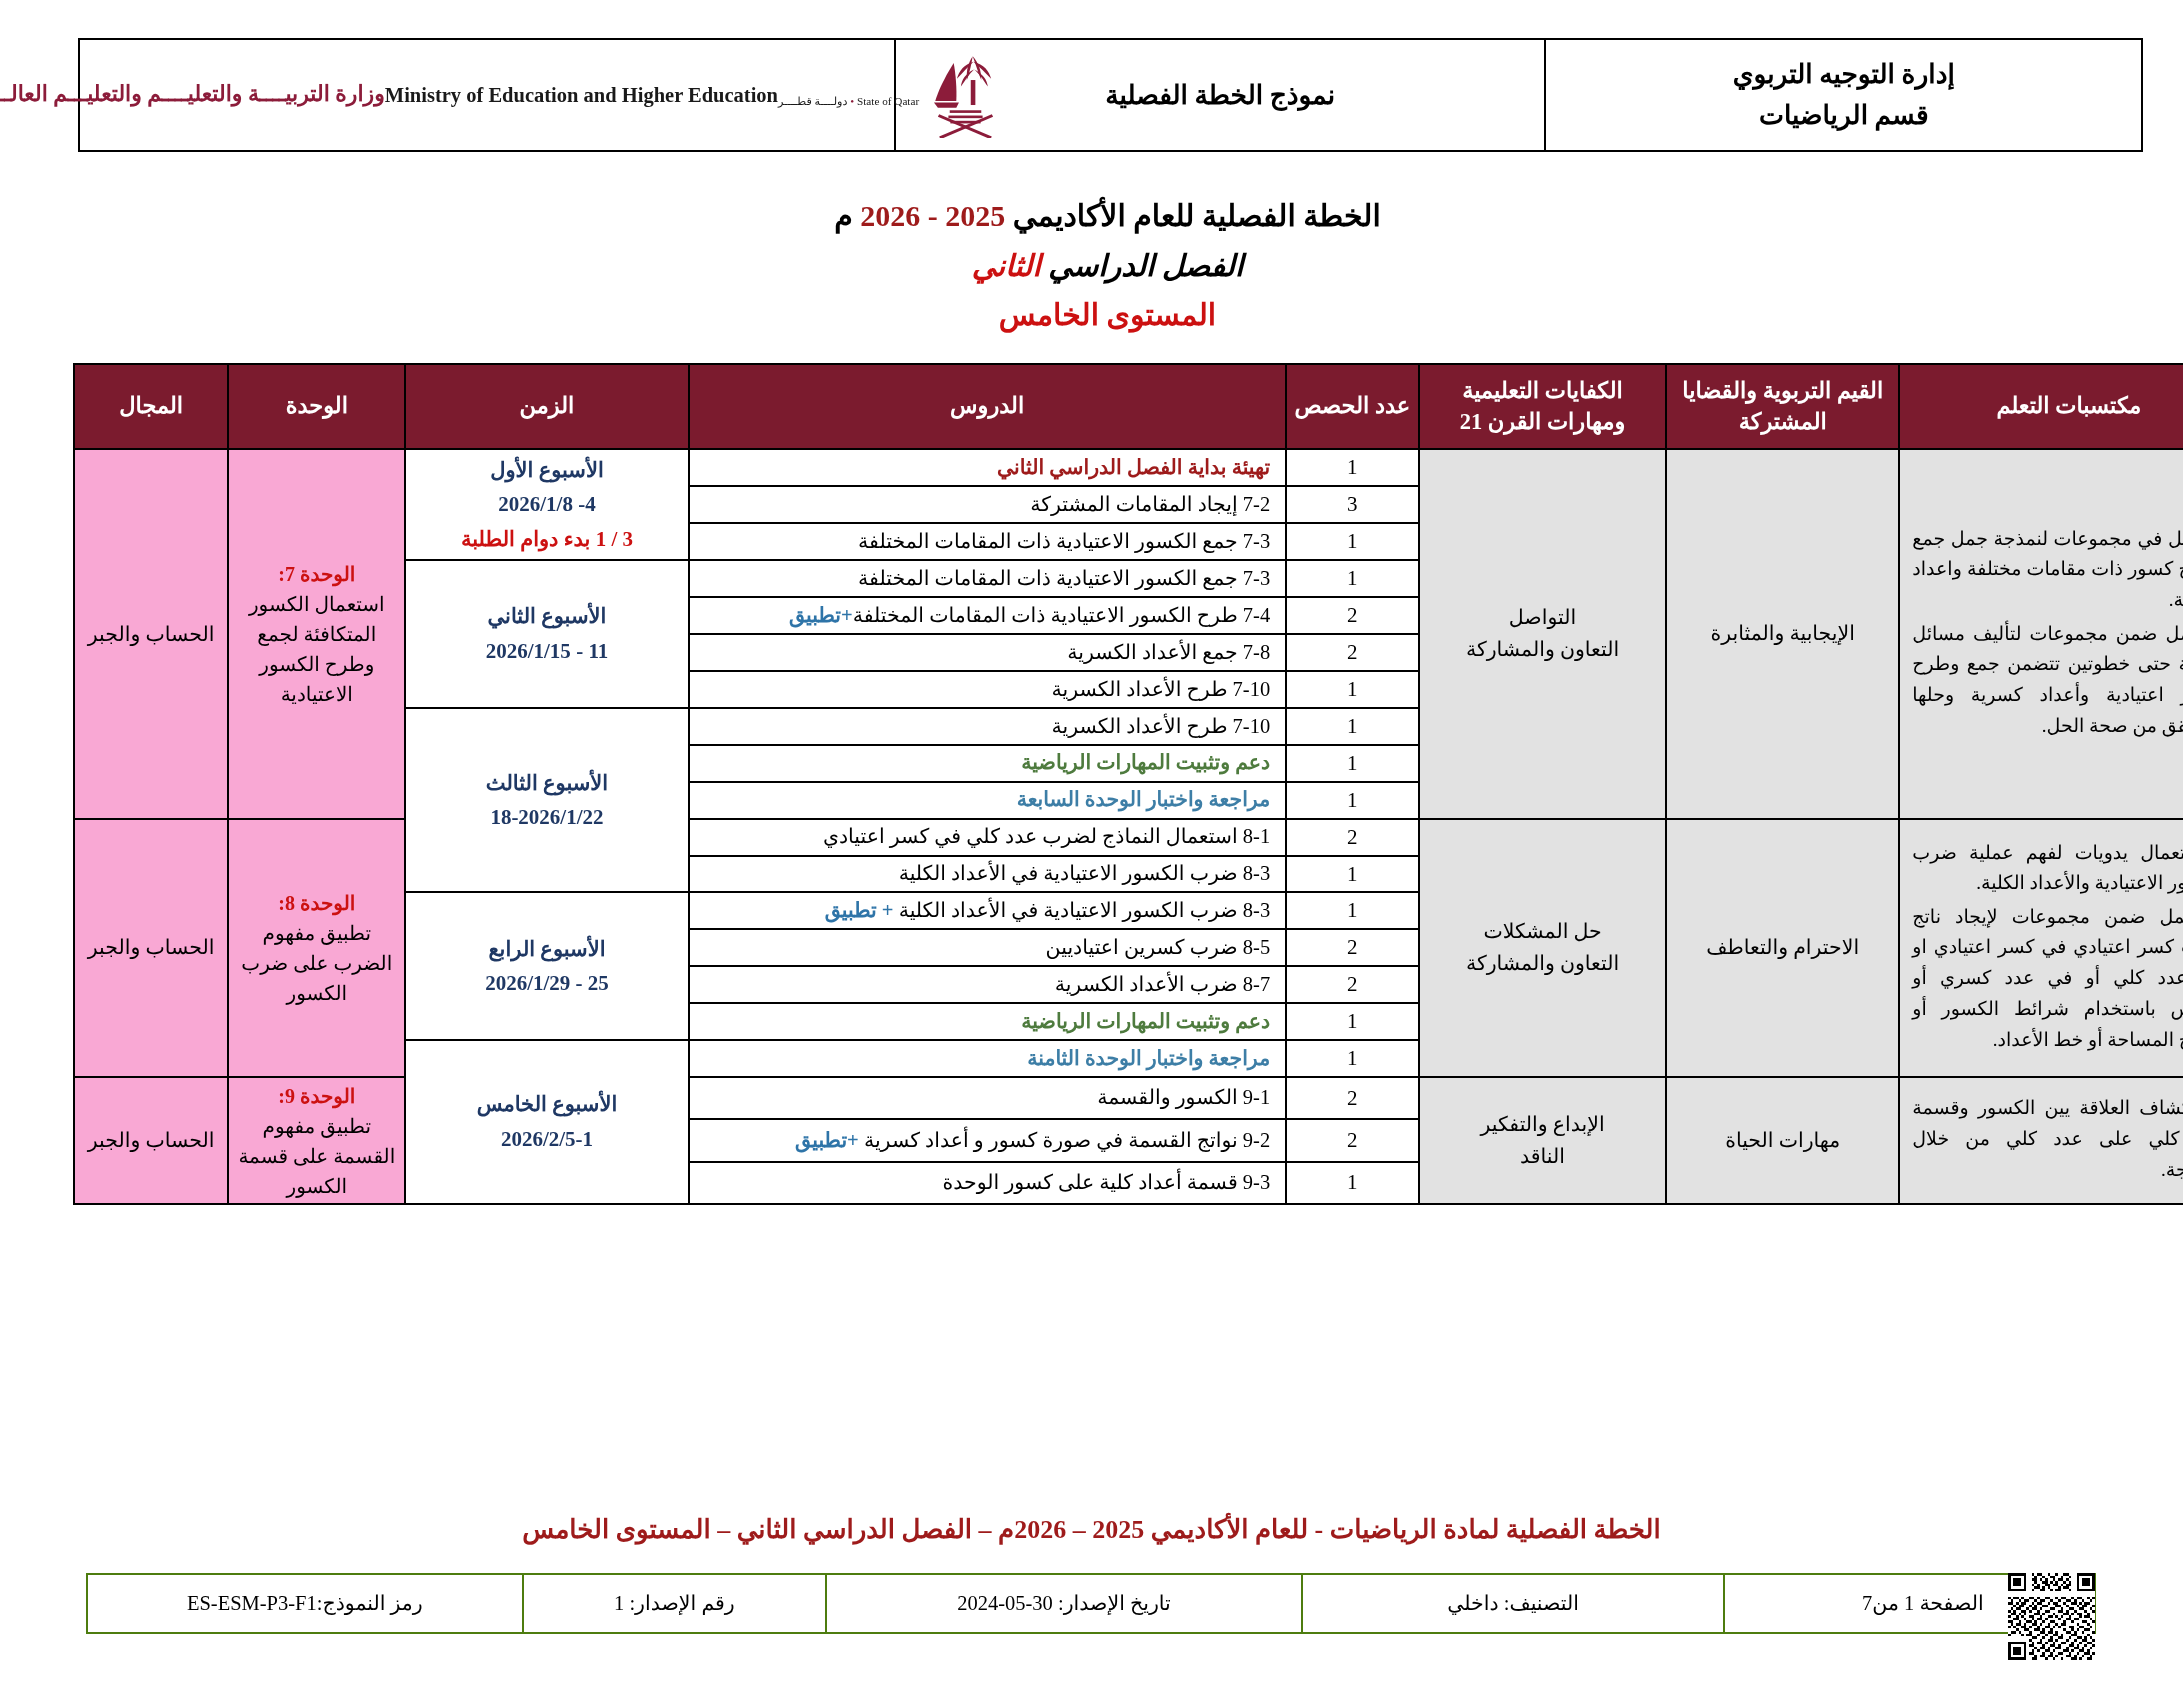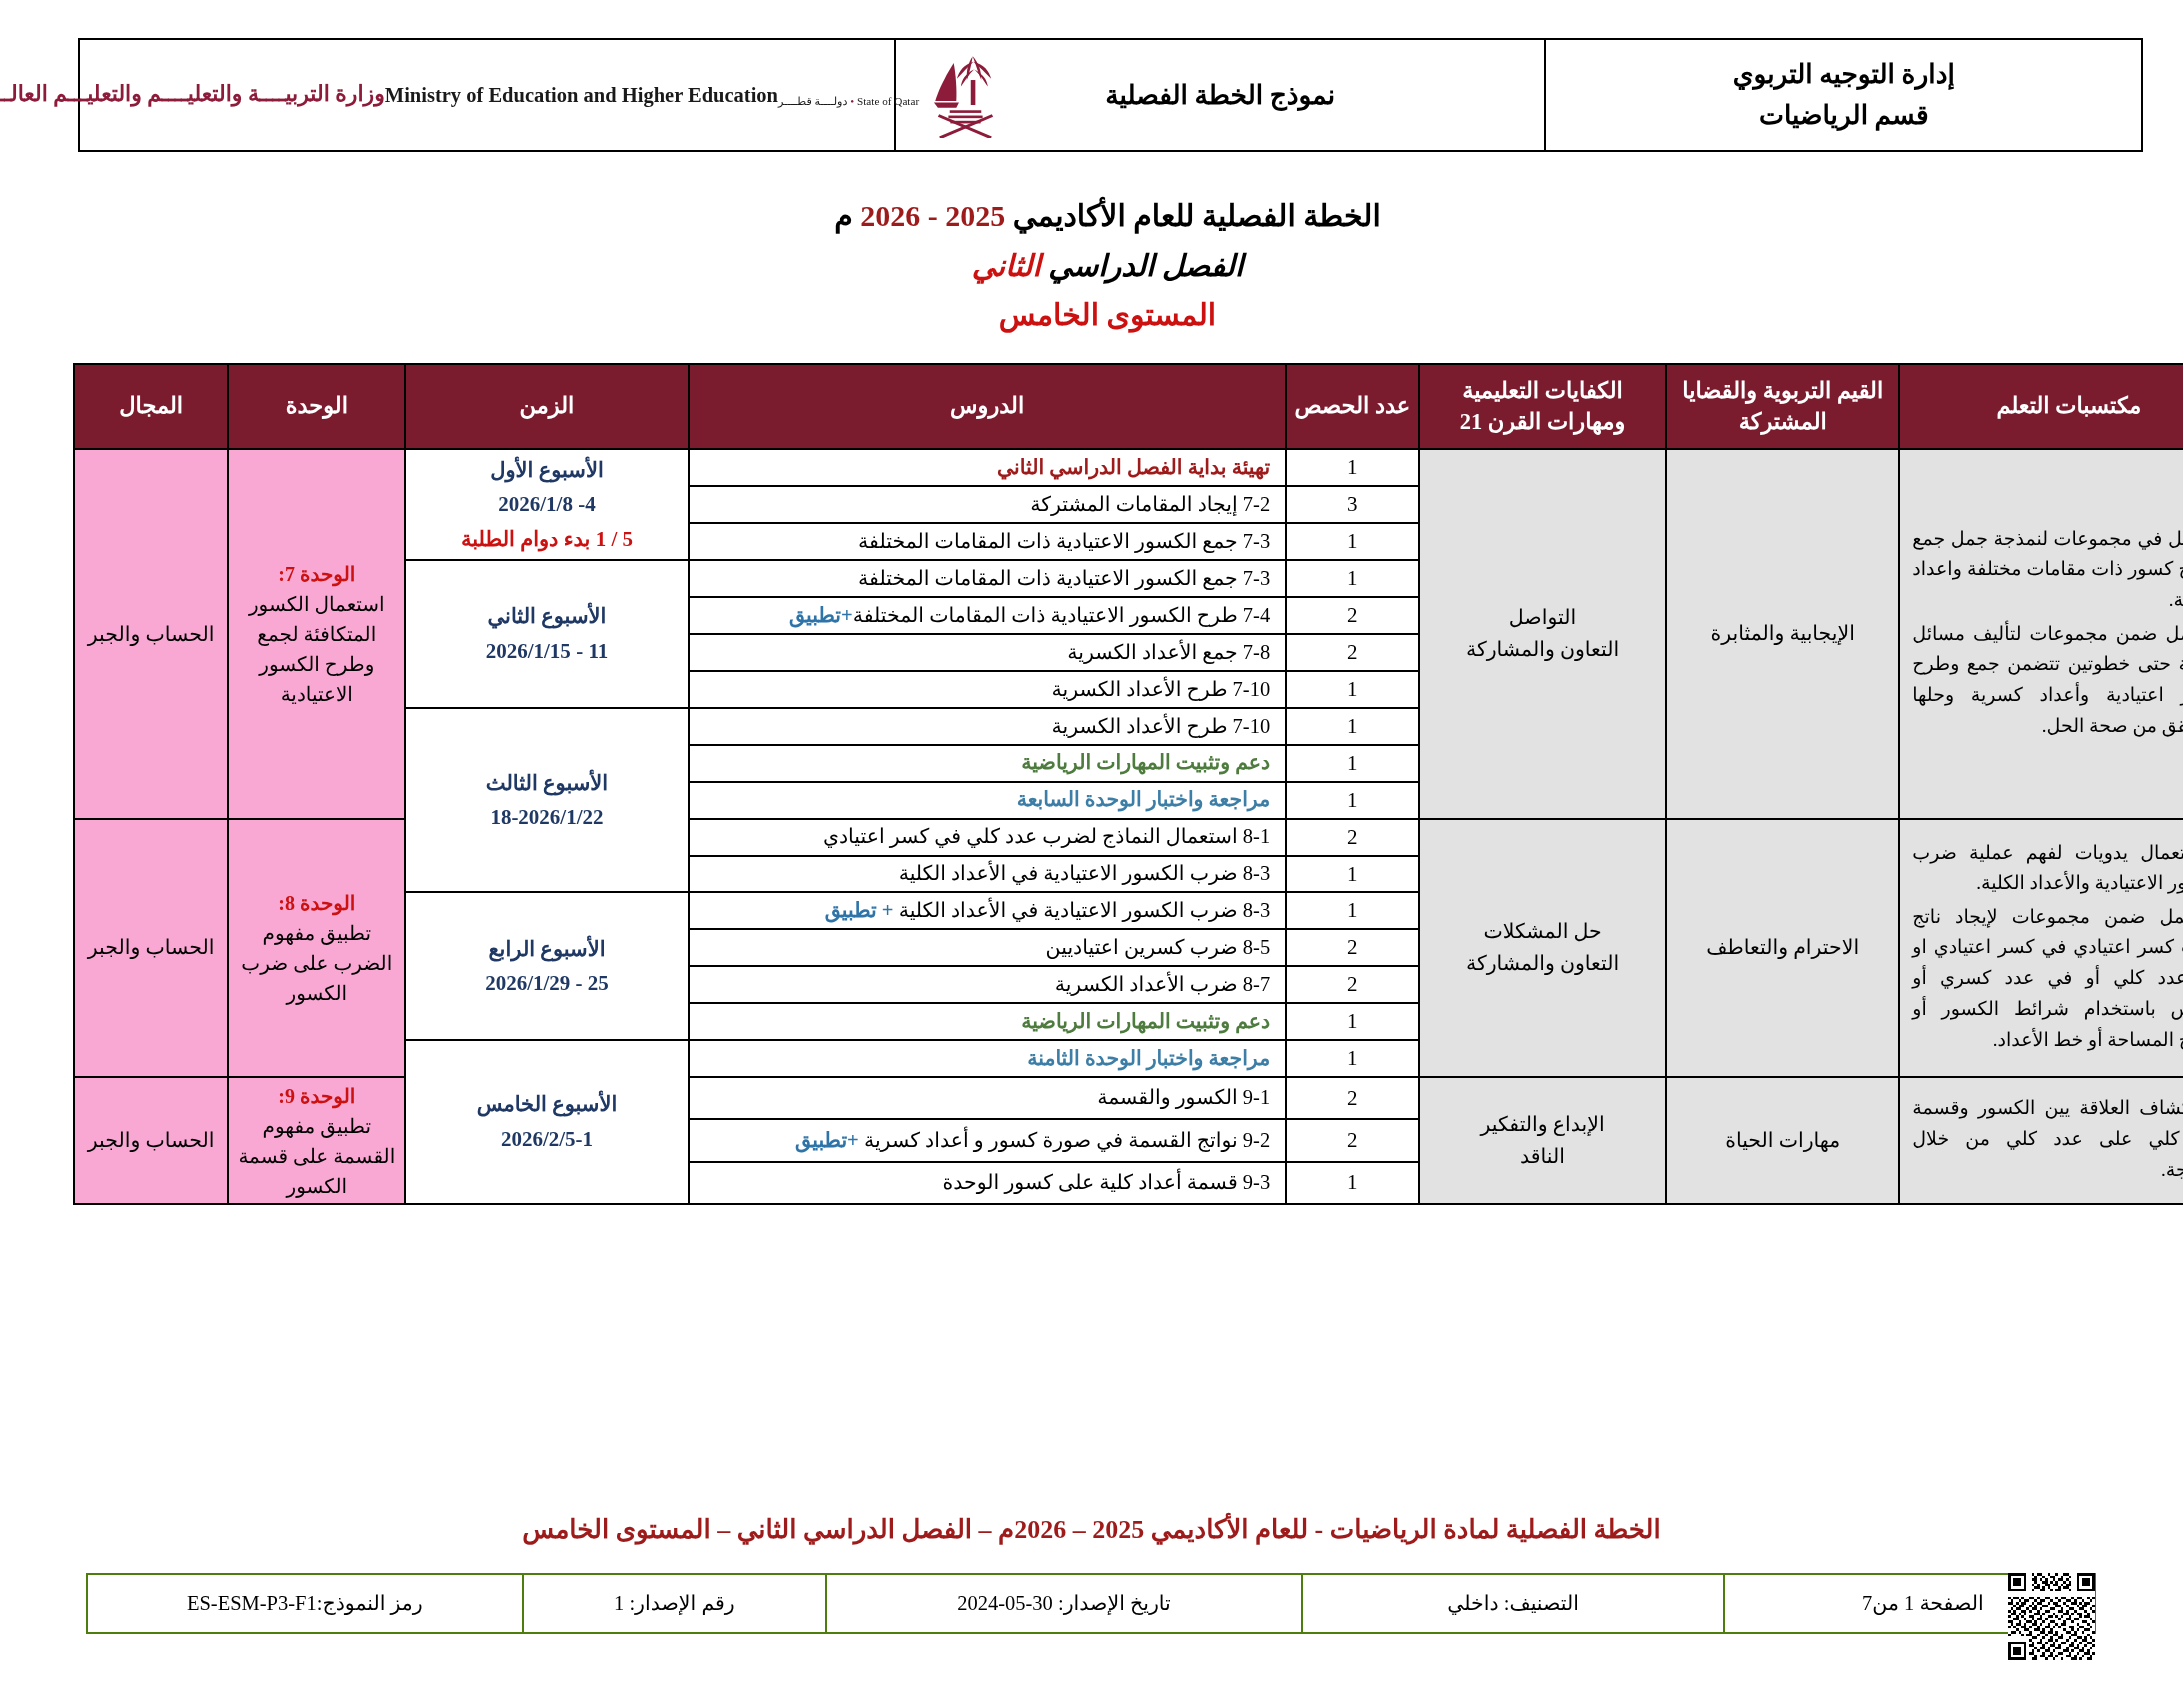--- a/index.html
+++ b/index.html
@@ -323,21 +323,21 @@
           <div>التواصل</div>
           <div>التعاون والمشاركة</div>
         </td>
         <td class="cell-hisas">1</td>
         <td class="cell-doros">
           <span class="txt-red">تهيئة بداية الفصل الدراسي الثاني</span>
         </td>
         <td class="cell-zaman" rowspan="3">
           <div>الأسبوع الأول</div>
           <div>4- 2026/1/8</div>
-          <div class="note">5 / 1 بدء دوام الطلبة</div>
+          <div class="note">3 / 1 بدء دوام الطلبة</div>
         </td>
         <td class="cell-wehda" rowspan="10">
           <span class="unit-no">الوحدة 7:</span>
           <span>استعمال الكسور المتكافئة لجمع وطرح الكسور الاعتيادية</span>
         </td>
         <td class="cell-majal" rowspan="10">الحساب والجبر</td>
       </tr>
 
       <tr>
         <td class="cell-hisas">3</td>

